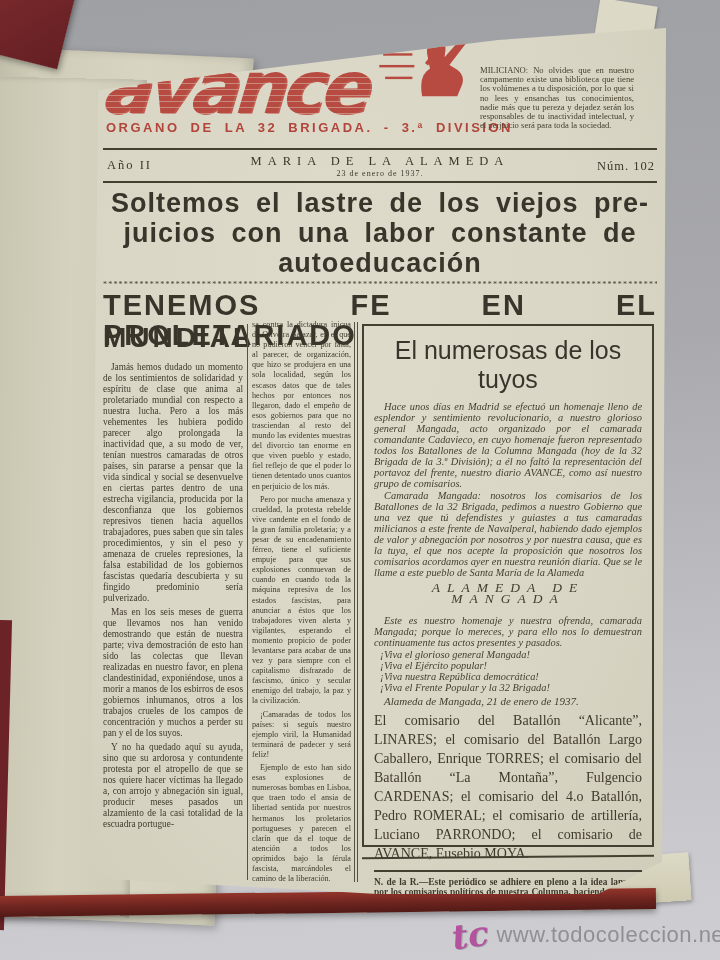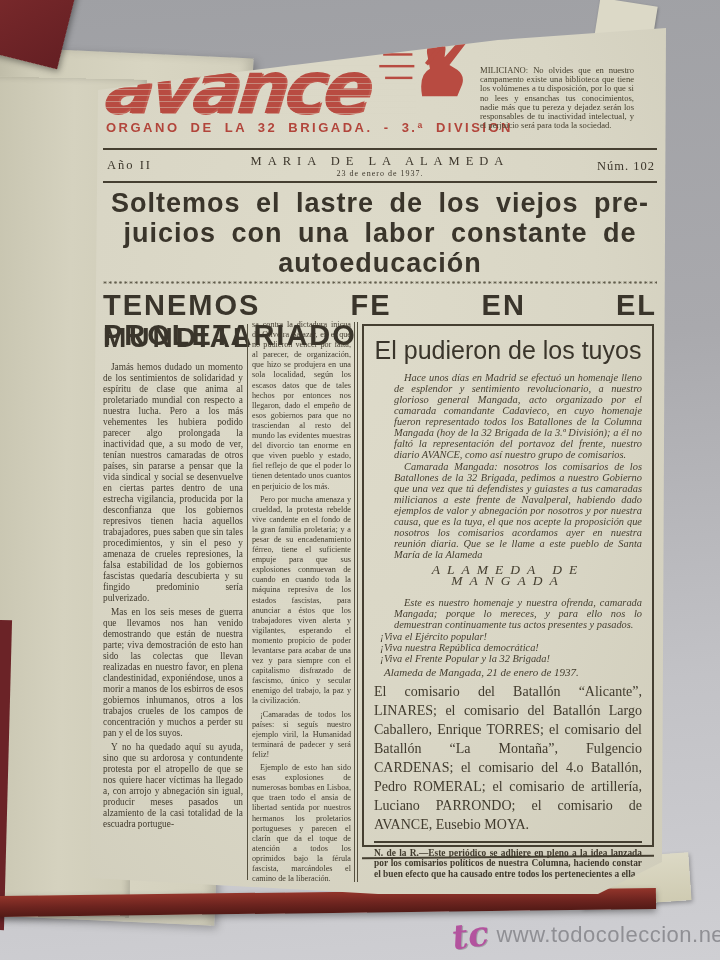--- a/index.html
+++ b/index.html
@@ -83,21 +83,21 @@
   .vrule1 { position:absolute; left:169px; top:302px; width:1px; height:556px; background:#55503f; }
   .vrule2a{ position:absolute; left:276px; top:300px; width:1px; height:560px; background:#55503f; }
   .vrule2b{ position:absolute; left:279px; top:300px; width:1px; height:560px; background:#55503f; }
 
   
   .box { position:absolute; left:284px; top:302px; width:292px; height:523px;
     border:2px solid #453f31; padding:8px 10px 4px 10px; }
   .box-title { font-family:"Liberation Sans", sans-serif; font-size:25px; font-weight:400;
     letter-spacing:0px; color:#3a352b; text-align:center; margin:2px 0 7px 0; }
   .box-body { font-style:italic; font-size:10.4px; line-height:11px; text-align:justify; color:#443e2f; }
-  .box-body p { text-indent:10px; margin-bottom:1px;margin-left:20px; }
+  .box-body p { text-indent:10px; margin-bottom:1px; }
   .box-sub { text-align:center; font-size:13.5px; letter-spacing:7px; font-style:italic; margin:4px 0 11px 0; }
   .box-vivas p { text-indent:6px; margin:0; }
   .box-date { font-style:italic; font-size:11px; text-indent:10px; margin-top:3px; }
   .box-sigs { font-style:normal; font-size:14px; line-height:19px; text-align:justify; margin-top:4px; color:#403a2d; }
   .box-inner-rule { height:1.5px; background:#453f31; margin:7px 0 5px 0; }
   .box-note { font-style:normal; font-weight:700; font-size:9.4px; line-height:10.6px; text-align:justify; color:#403a2d; }
   .below-box-rule { position:absolute; left:284px; top:834px; width:292px; height:2px; background:#453f31; transform:rotate(-0.5deg); }
 
   
   .watermark { position:absolute; left:452px; top:912px; width:260px; height:46px; display:flex; align-items:center; }
@@ -161,29 +161,30 @@
     <div class="col2">
         <p>sa contra la dictadura inicua de Oliveira Salazar, en el que no pudieron vencer por falta, al parecer, de organización, que hizo se produjera en una sola localidad, según los escasos datos que de tales hechos por entonces nos llegaron, dado el empeño de esos gobiernos para que no trasciendan al resto del mundo las evidentes muestras del divorcio tan enorme en que viven pueblo y estado, fiel reflejo de que el poder lo tienen detentado unos cuantos en perjuicio de los más.</p>
         <p>Pero por mucha amenaza y crueldad, la protesta rebelde vive candente en el fondo de la gran familia proletaria; y a pesar de su encadenamiento férreo, tiene el suficiente empuje para que sus explosiones conmuevan de cuando en cuando toda la máquina represiva de los estados fascistas, para anunciar a éstos que los trabajadores viven alerta y vigilantes, esperando el momento propicio de poder levantarse para acabar de una vez y para siempre con el capitalismo disfrazado de fascismo, único y secular enemigo del trabajo, la paz y la civilización.</p>
         <p>¡Camaradas de todos los países: si seguís nuestro ejemplo viril, la Humanidad terminará de padecer y será feliz!</p>
         <p>Ejemplo de esto han sido esas explosiones de numerosas bombas en Lisboa, que traen todo el ansia de libertad sentida por nuestros hermanos los proletarios portugueses y parecen el clarín que da el toque de atención a todos los oprimidos bajo la férula fascista, marcándoles el camino de la liberación.</p>
       </div>
     <div class="vrule2a"></div>
     <div class="vrule2b"></div>
 
     <div class="box">
-      <div class="box-title">El pudieron de los tuyos</div>
+      <div class="box-title">El numerosas de los tuyos</div>
       <div class="box-body">
         <div>
             <p>Hace unos días en Madrid se efectuó un homenaje lleno de esplendor y sentimiento revolucionario, a nuestro glorioso general Mangada, acto organizado por el camarada comandante Cadavieco, en cuyo homenaje fueron representado todos los Batallones de la Columna Mangada (hoy de la 32 Brigada de la 3.ª División); a él no faltó la representación del portavoz del frente, nuestro diario AVANCE, como así nuestro grupo de comisarios.</p>
             <p>Camarada Mangada: nosotros los comisarios de los Batallones de la 32 Brigada, pedimos a nuestro Gobierno que una vez que tú defendistes y guiastes a tus camaradas milicianos a este frente de Navalperal, habiendo dado ejemplos de valor y abnegación por nosotros y por nuestra causa, que es la tuya, el que nos acepte la proposición que nosotros los comisarios acordamos ayer en nuestra reunión diaria. Que se le llame a este pueblo de Santa María de la Alameda</p>
           </div>
         <div class="box-sub">ALAMEDA DE MANGADA</div>
         <p>Este es nuestro homenaje y nuestra ofrenda, camarada Mangada; porque lo mereces, y para ello nos lo demuestran continuamente tus actos presentes y pasados.</p>
         <div class="box-vivas">
+            <p>¡Viva el glorioso general Mangada!</p>
             <p>¡Viva el Ejército popular!</p>
             <p>¡Viva nuestra República democrática!</p>
             <p>¡Viva el Frente Popular y la 32 Brigada!</p>
           </div>
         <div class="box-date">Alameda de Mangada, 21 de enero de 1937.</div>
         <div class="box-sigs">El comisario del Batallón “Alicante”, LINARES; el comisario del Batallón Largo Caballero, Enrique TORRES; el comisario del Batallón “La Montaña”, Fulgencio CARDENAS; el comisario del 4.o Batallón, Pedro ROMERAL; el comisario de artillería, Luciano PARRONDO; el comisario de AVANCE, Eusebio MOYA.</div>
         <div class="box-inner-rule"></div>
         <div class="box-note">N. de la R.—Este periódico se adhiere en pleno a la idea lanzada por los comisarios políticos de nuestra Columna, haciendo constar el buen efecto que ha causado entre todos los pertenecientes a ella.</div>
       </div>
     </div>

